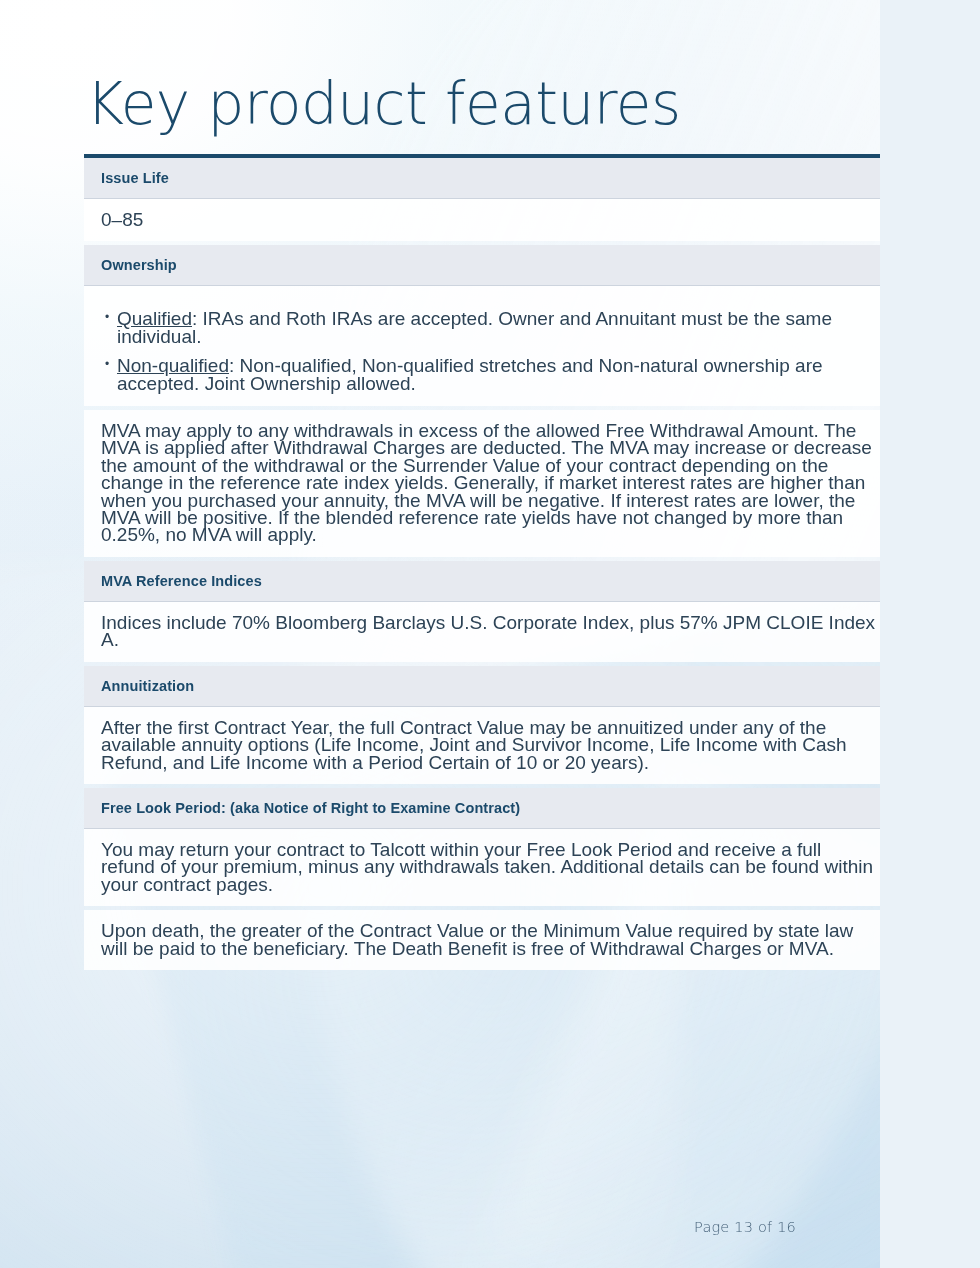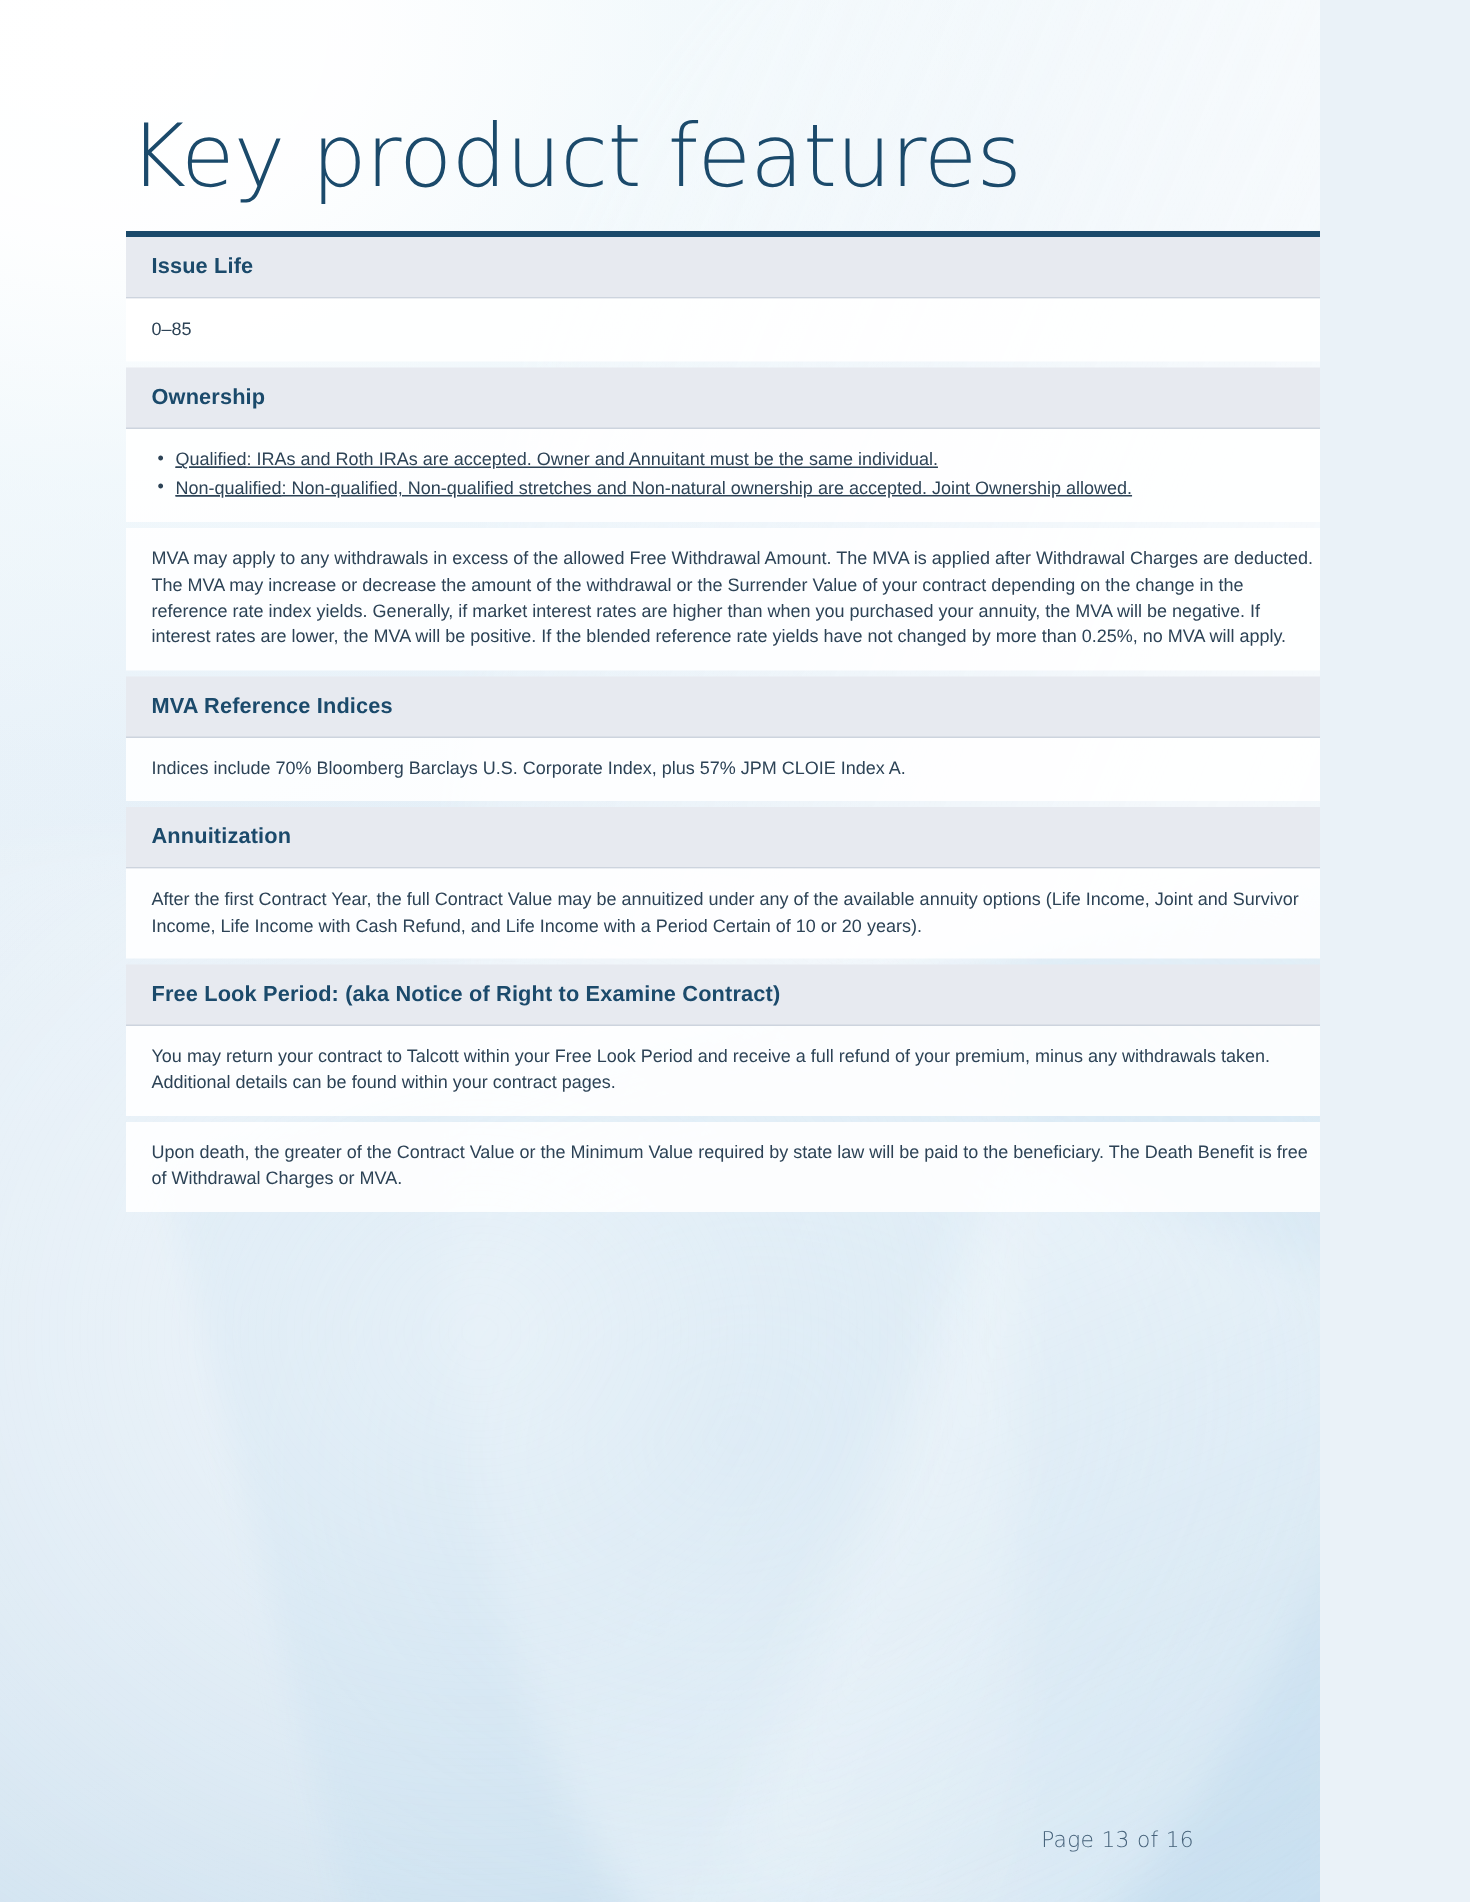--- a/index.html
+++ b/index.html
@@ -114,41 +114,40 @@
     font-size: 14.5px;
     font-weight: bold;
     line-height: 18px;
     letter-spacing: 0.1px;
   }
 
   .sec-body {
     background: rgba(255,255,255,0.88);
     padding: 12px 16px 13px 17px;
     color: #2d4356;
-    font-size: 12px;
+    font-size: 19px;
     line-height: 17.4px;
   }
 
   .sec-body.indent {
     padding-left: 17px;
   }
 
   .sec-body p { margin: 0; }
 
   .sec-body ul {
     list-style: none;
     margin: 0;
     padding: 0;
   }
 
   .sec-body ul li {
     position: relative;
     padding-left: 12px;
-    margin: 0 0 1px 4px;
-    text-decoration: underline;
+    margin: 12px 0 1px 4px;
   }
 
   .sec-body ul li::before {
     content: "\2022";
     position: absolute;
     left: 0;
     top: -1px;
     color: #2d4356;
     font-size: 12px;
   }

